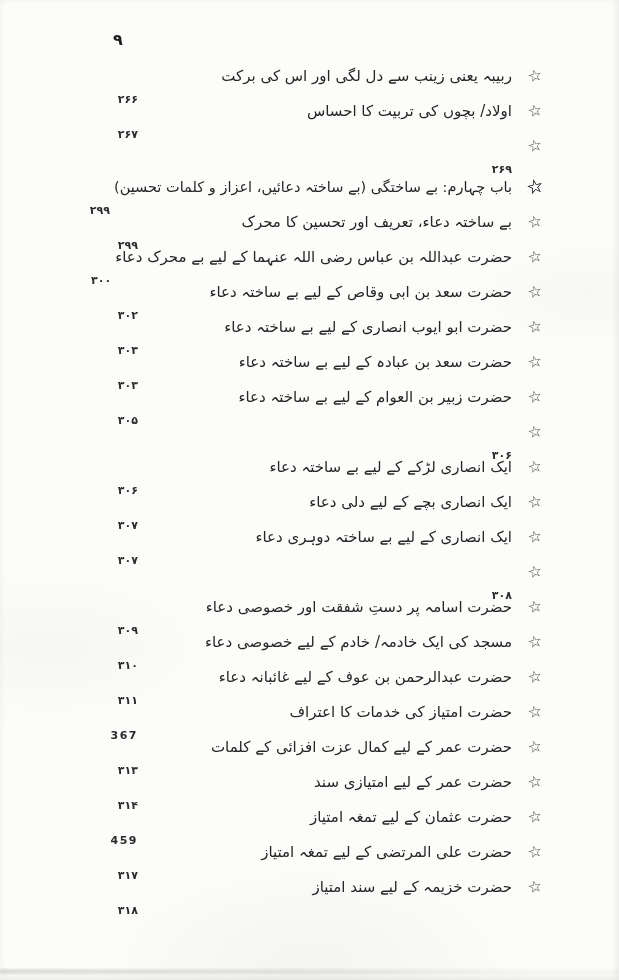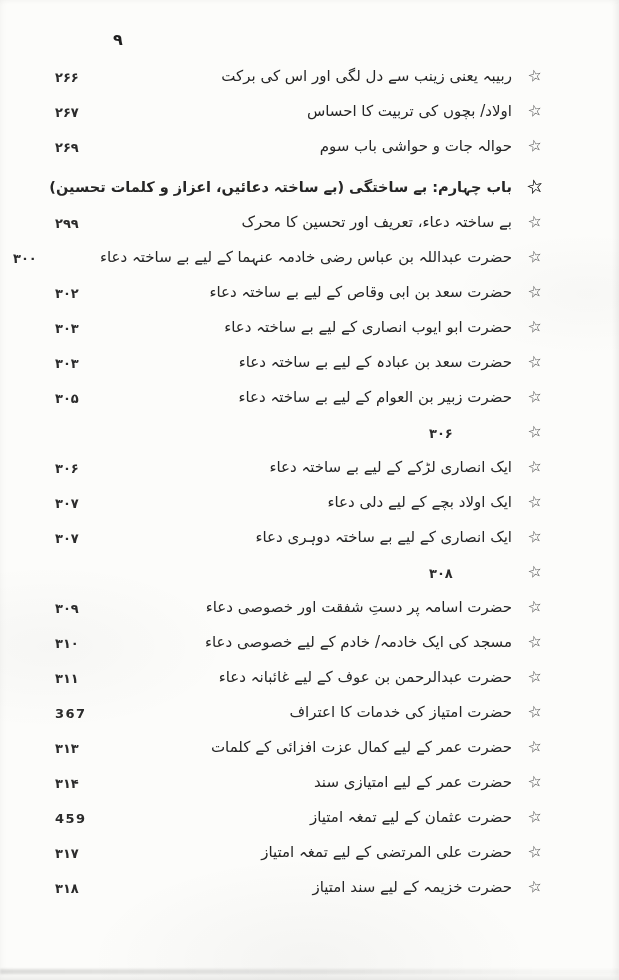--- a/index.html
+++ b/index.html
@@ -19,38 +19,38 @@
   .page-num{
     position:absolute;top:30px;left:113px;
     font-size:16px;font-weight:700;color:#1e1e1e;
   }
   .toc{position:absolute;top:58px;left:0;width:619px;}
   .row{
     display:flex;direction:rtl;align-items:center;
     height:35px;padding:0 61px 0 55px;box-sizing:border-box;
   }
   .row.chapter{margin-top:6px;}
-  .row.chapter .title{font-weight:700;font-size:14.5px;}
+  .row.chapter .title{font-weight:400;font-size:14.5px;}
   .row.chapter .star{font-size:19px;color:#1f1f1f;text-shadow:0 0 0.6px #1f1f1f;}
   .star{
     flex:0 0 46px;width:46px;text-align:center;
     font-size:16px;line-height:1;color:#454545;
     display:block;transform:rotate(-12deg);
   }
   .title{
     flex:1;text-align:right;
     font-size:15px;white-space:nowrap;
     color:#262626;padding-left:4px;
     letter-spacing:-0.2px;
   }
   .pagenum{
-    flex:0 0 83px;width:83px;text-align:left;
-    font-size:13px;font-weight:700;color:#2b2b2b;
+    flex:0 0 83px;width:83px;text-align:right;
+    font-size:11px;font-weight:700;color:#2b2b2b;
     letter-spacing:1.5px;
-    position:relative;top:2px;direction:rtl;
+    position:relative;top:24px;direction:rtl;
   }
   .scan-shadow{
     position:absolute;left:0;top:969px;width:619px;height:5px;
     background:linear-gradient(to right, rgba(0,0,0,0.12), rgba(0,0,0,0.07) 55%, rgba(0,0,0,0.02) 90%);
     filter:blur(1px);
   }
 </style>
 </head>
 <body>
 
@@ -65,39 +65,38 @@
   </div>
 
   <div class="row">
     <span class="star">☆</span>
     <span class="title">اولاد/ بچوں کی تربیت کا احساس</span>
     <span class="pagenum">۲۶۷</span>
   </div>
 
   <div class="row">
     <span class="star">☆</span>
-    <span class="title">حوالہ جات و حواشی باب سوم</span>
     <span class="pagenum">۲۶۹</span>
   </div>
 
   <div class="row chapter">
     <span class="star">☆</span>
     <span class="title">باب چہارم: بے ساختگی (بے ساختہ دعائیں، اعزاز و کلمات تحسین)</span>
     <span class="pagenum">۲۹۹</span>
   </div>
 
   <div class="row">
     <span class="star">☆</span>
     <span class="title">بے ساختہ دعاء، تعریف اور تحسین کا محرک</span>
     <span class="pagenum">۲۹۹</span>
   </div>
 
   <div class="row">
     <span class="star">☆</span>
-    <span class="title">حضرت عبداللہ بن عباس رضی خادمہ عنہما کے لیے بے ساختہ دعاء</span>
+    <span class="title">حضرت عبداللہ بن عباس رضی اللہ عنہما کے لیے بے محرک دعاء</span>
     <span class="pagenum">۳۰۰</span>
   </div>
 
   <div class="row">
     <span class="star">☆</span>
     <span class="title">حضرت سعد بن ابی وقاص کے لیے بے ساختہ دعاء</span>
     <span class="pagenum">۳۰۲</span>
   </div>
 
   <div class="row">
@@ -124,21 +123,21 @@
   </div>
 
   <div class="row">
     <span class="star">☆</span>
     <span class="title">ایک انصاری لڑکے کے لیے بے ساختہ دعاء</span>
     <span class="pagenum">۳۰۶</span>
   </div>
 
   <div class="row">
     <span class="star">☆</span>
-    <span class="title">ایک اولاد بچے کے لیے دلی دعاء</span>
+    <span class="title">ایک انصاری بچے کے لیے دلی دعاء</span>
     <span class="pagenum">۳۰۷</span>
   </div>
 
   <div class="row">
     <span class="star">☆</span>
     <span class="title">ایک انصاری کے لیے بے ساختہ دوہری دعاء</span>
     <span class="pagenum">۳۰۷</span>
   </div>
 
   <div class="row">

